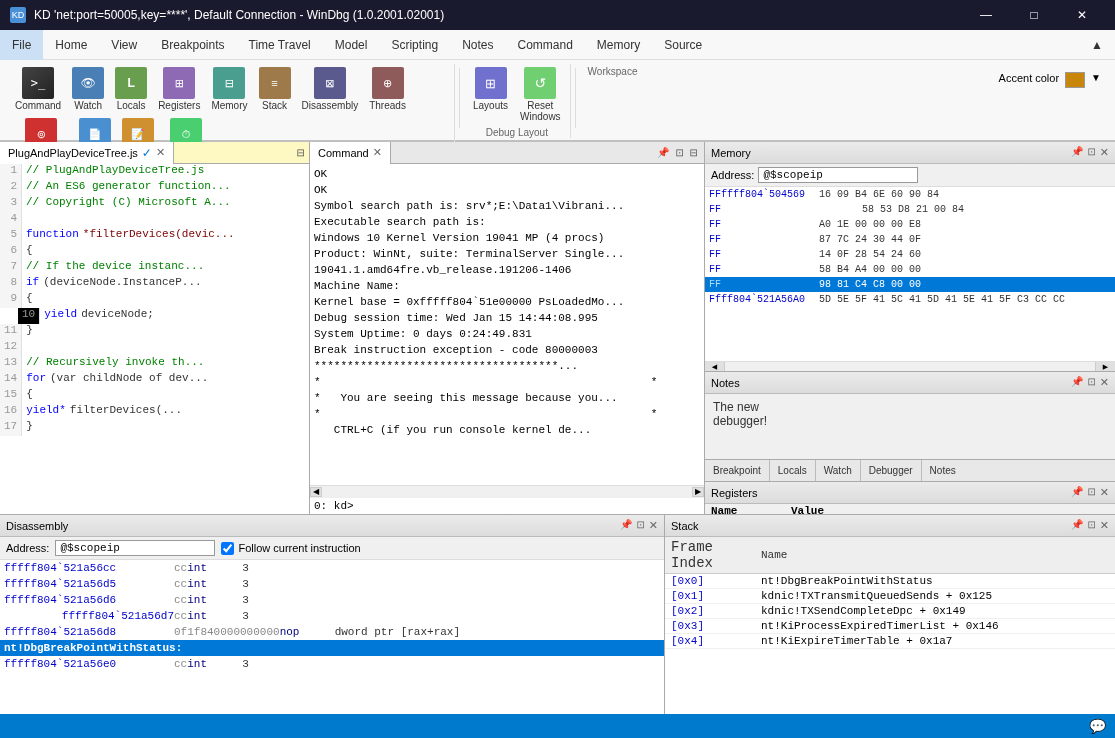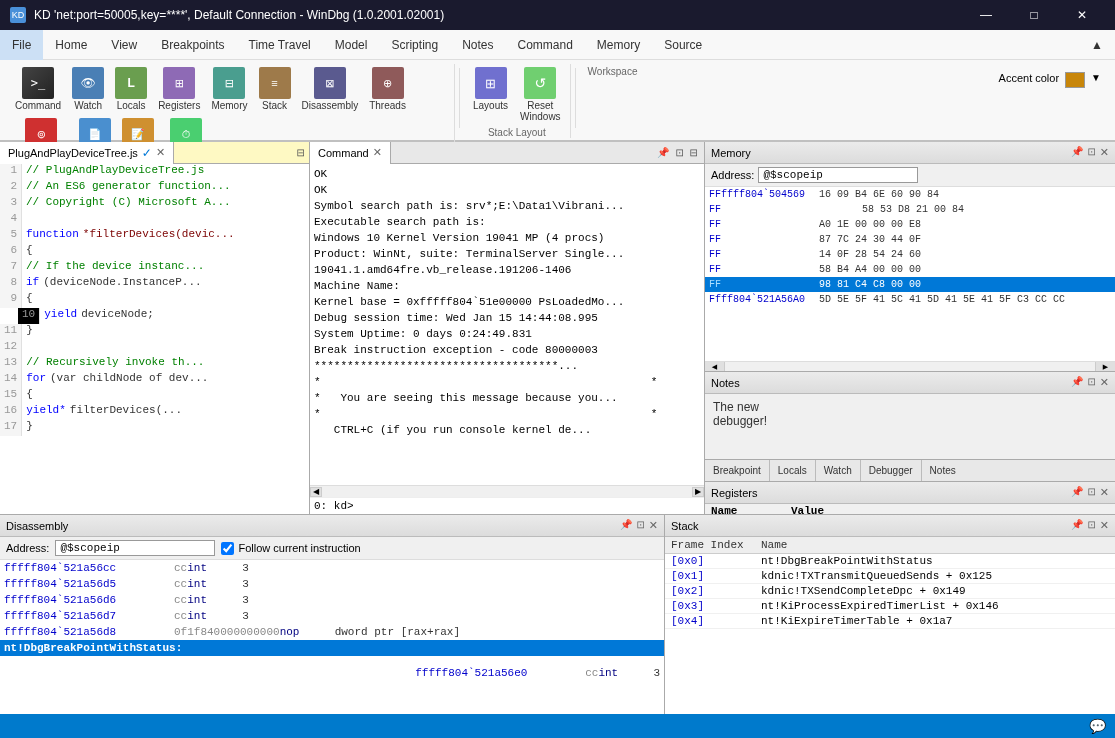--- a/index.html
+++ b/index.html
@@ -144,21 +144,21 @@
       <div style="display:flex;gap:2px;align-items:flex-start;">
         <div class="ribbon-btn" style="display:flex;flex-direction:column;align-items:center;padding:2px 4px;min-width:44px;cursor:pointer;">
           <div style="width:32px;height:32px;background:#7070cf;border-radius:2px;display:flex;align-items:center;justify-content:center;color:white;font-size:13px;">⊞</div>
           <span style="font-size:10px;color:#333;margin-top:1px;">Layouts</span>
         </div>
         <div class="ribbon-btn" style="display:flex;flex-direction:column;align-items:center;padding:2px 4px;min-width:44px;cursor:pointer;text-align:center;">
           <div style="width:32px;height:32px;background:#70cf70;border-radius:2px;display:flex;align-items:center;justify-content:center;color:white;font-size:14px;">↺</div>
           <span style="font-size:10px;color:#333;margin-top:1px;text-align:center;">Reset<br>Windows</span>
         </div>
       </div>
-      <span style="font-size:10px;color:#666;margin-top:2px;">Stack Layout</span>
+      <span style="font-size:10px;color:#666;margin-top:2px;">Debug Layout</span>
     </div>
 
     <div style="width:1px;height:60px;background:#ddd;margin:4px 4px;"></div>
 
     <div style="display:flex;flex-direction:column;align-items:center;padding:0 8px;">
       <span style="font-size:10px;color:#666;margin-top:2px;">Workspace</span>
     </div>
 
     <div style="flex:1;"></div>
 
@@ -447,35 +447,35 @@
           <span style="min-width:55px;color:#000080;">int</span>
           <span style="color:#333;">3</span>
         </div>
         <div style="display:flex;padding:0 4px;line-height:16px;">
           <span style="min-width:170px;color:#0000cc;">fffff804`521a56d6</span>
           <span style="min-width:12px;color:#888;">cc</span>
           <span style="min-width:55px;color:#000080;">int</span>
           <span style="color:#333;">3</span>
         </div>
         <div style="display:flex;padding:0 4px;line-height:16px;">
-          <span style="min-width:170px;color:#0000cc;">fffff804`521a56d7</span>
+          <span style="min-width:170px;color:#0000cc;text-align:right;">fffff804`521a56d7</span>
           <span style="min-width:12px;color:#888;">cc</span>
           <span style="min-width:55px;color:#000080;">int</span>
           <span style="color:#333;">3</span>
         </div>
         <div style="display:flex;padding:0 4px;line-height:16px;">
           <span style="min-width:170px;color:#0000cc;">fffff804`521a56d8</span>
           <span style="min-width:12px;color:#888;">0f1f840000000000</span>
           <span style="min-width:55px;color:#000080;">nop</span>
           <span style="color:#333;">dword ptr [rax+rax]</span>
         </div>
         <div style="display:flex;padding:0 4px;line-height:16px;background:#0078d7;">
           <span style="color:white;font-weight:bold;">nt!DbgBreakPointWithStatus:</span>
         </div>
-        <div style="display:flex;padding:9px 4px;line-height:16px;justify-content:flex-end;">
+        <div style="display:flex;padding:0 4px;line-height:16px;">
           <span style="min-width:170px;color:#0000cc;">fffff804`521a56e0</span>
           <span style="min-width:12px;color:#888;">cc</span>
           <span style="min-width:55px;color:#000080;">int</span>
           <span style="color:#333;">3</span>
         </div>
       </div>
     </div>
 
     <div style="width:450px;display:flex;flex-direction:column;overflow:hidden;">
       <div class="pane-header" style="background:linear-gradient(to bottom,#ebebeb,#dcdcdc);border-bottom:1px solid #bbb;padding:2px 6px;display:flex;align-items:center;justify-content:space-between;height:22px;font-size:11px;flex-shrink:0;">
@@ -483,21 +483,21 @@
         <div style="display:flex;gap:4px;">
           <span style="cursor:pointer;color:#666;font-size:10px;">📌</span>
           <span style="cursor:pointer;color:#666;font-size:10px;">⊡</span>
           <span style="cursor:pointer;color:#666;font-size:11px;">✕</span>
         </div>
       </div>
       <div style="flex:1;overflow:auto;background:#fff;">
         <table class="stack-table" style="width:100%;font-family:'Courier New',monospace;font-size:11px;border-collapse:collapse;">
           <thead>
             <tr>
-              <th style="background:#eeeeee;border-bottom:1px solid #ccc;padding:2px 6px;text-align:left;font-weight:normal;font-size:11px;color:#333;width:90px;">Frame Index</th>
+              <th style="background:#eeeeee;border-bottom:1px solid #ccc;padding:2px 6px;text-align:left;font-weight:normal;font-size:14px;color:#333;width:90px;">Frame Index</th>
               <th style="background:#eeeeee;border-bottom:1px solid #ccc;padding:2px 6px;text-align:left;font-weight:normal;font-size:11px;color:#333;">Name</th>
             </tr>
           </thead>
           <tbody>
             <tr>
               <td style="padding:1px 6px;border-bottom:1px solid #f0f0f0;"><a class="stack-link">[0x0]</a></td>
               <td style="padding:1px 6px;border-bottom:1px solid #f0f0f0;">nt!DbgBreakPointWithStatus</td>
             </tr>
             <tr>
               <td style="padding:1px 6px;border-bottom:1px solid #f0f0f0;"><a class="stack-link">[0x1]</a></td>

